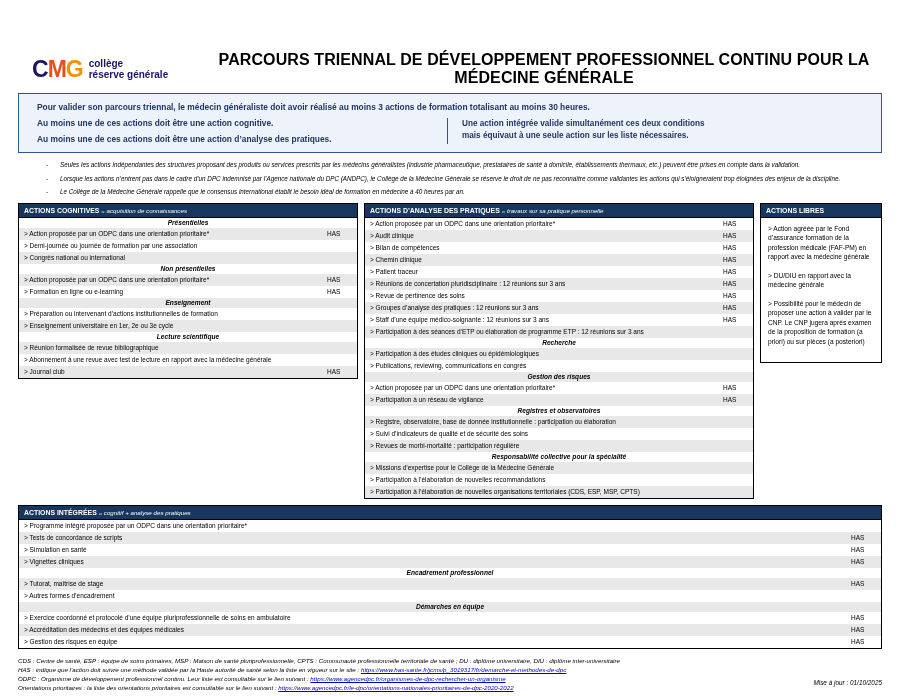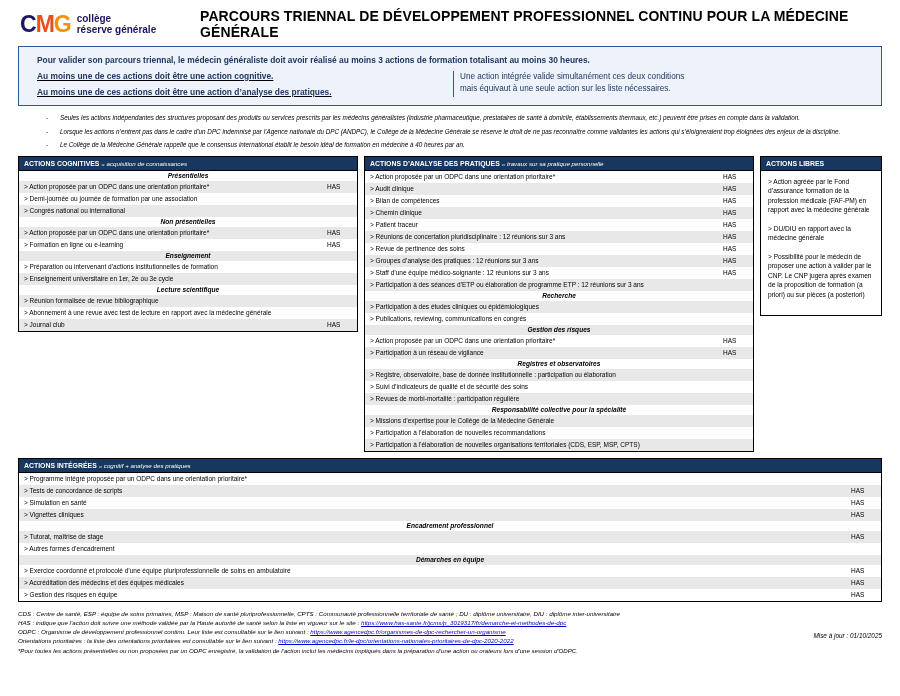--- a/index.html
+++ b/index.html
@@ -8,45 +8,45 @@
     background:#ffffff;
     font-family:"Liberation Sans", sans-serif;
     font-size:7.2px;
     color:#000;
     overflow:hidden;
     position:relative;
   }
   .page{position:relative;width:900px;height:696px;}
 
   
-  .header{display:flex;align-items:center;padding:8px 14px 4px 20px;}
+  .header{display:flex;align-items:center;padding:8px 14px 4px 32px;margin-top:43px;}
   .logo{display:flex;align-items:center;gap:6px;width:180px;flex:0 0 180px;}
   .logo-mark{font-family:"Liberation Sans",sans-serif;font-weight:bold;font-size:23px;letter-spacing:-1px;}
   .logo-c{color:#1b1464;}
   .logo-m{color:#e94e1b;}
   .logo-g{color:#f39200;}
   .logo-text{line-height:1.15;font-weight:bold;font-size:10px;color:#1b1464;}
   .logo-text .l2{color:#1b1464;}
   .header-title{
-    flex:1;font-weight:bold;font-size:14px;
+    flex:1;text-align:center;font-weight:bold;font-size:16px;
     letter-spacing:.1px;color:#000;padding-right:10px;
   }
 
   
   .intro-box{
     margin:2px 18px 0 18px;border:1.5px solid #2f5597;background:#eef2fa;
     padding:8px 10px 8px 18px;position:relative;
   }
   .intro-line{font-size:8.4px;color:#1f3864;margin-bottom:6px;font-weight:bold;}
   .intro-line.last{margin-bottom:0;}
   .intro-split{display:flex;}
-  .intro-left{flex:0 0 400px;text-decoration:underline;}
+  .intro-left{flex:0 0 400px;}
   .intro-right{
-    flex:1;border-left:1px solid #2f5597;padding-left:6px;margin-left:16px;
-    font-size:8.2px;color:#1f3864;font-weight:normal;line-height:1.45;
+    flex:1;border-left:1px solid #2f5597;padding-left:14px;margin-left:10px;
+    font-size:8.2px;color:#1f3864;font-weight:bold;line-height:1.45;
   }
 
   
   .notes{margin:8px 26px 6px 46px;}
   .note{display:flex;font-size:6.3px;font-style:italic;color:#000;margin-bottom:5px;line-height:1.35;}
   .note .dash{width:14px;flex:0 0 14px;}
   .note .txt{flex:1;}
 
   
   .cols{display:flex;gap:6px;padding:0 18px;align-items:flex-start;}

